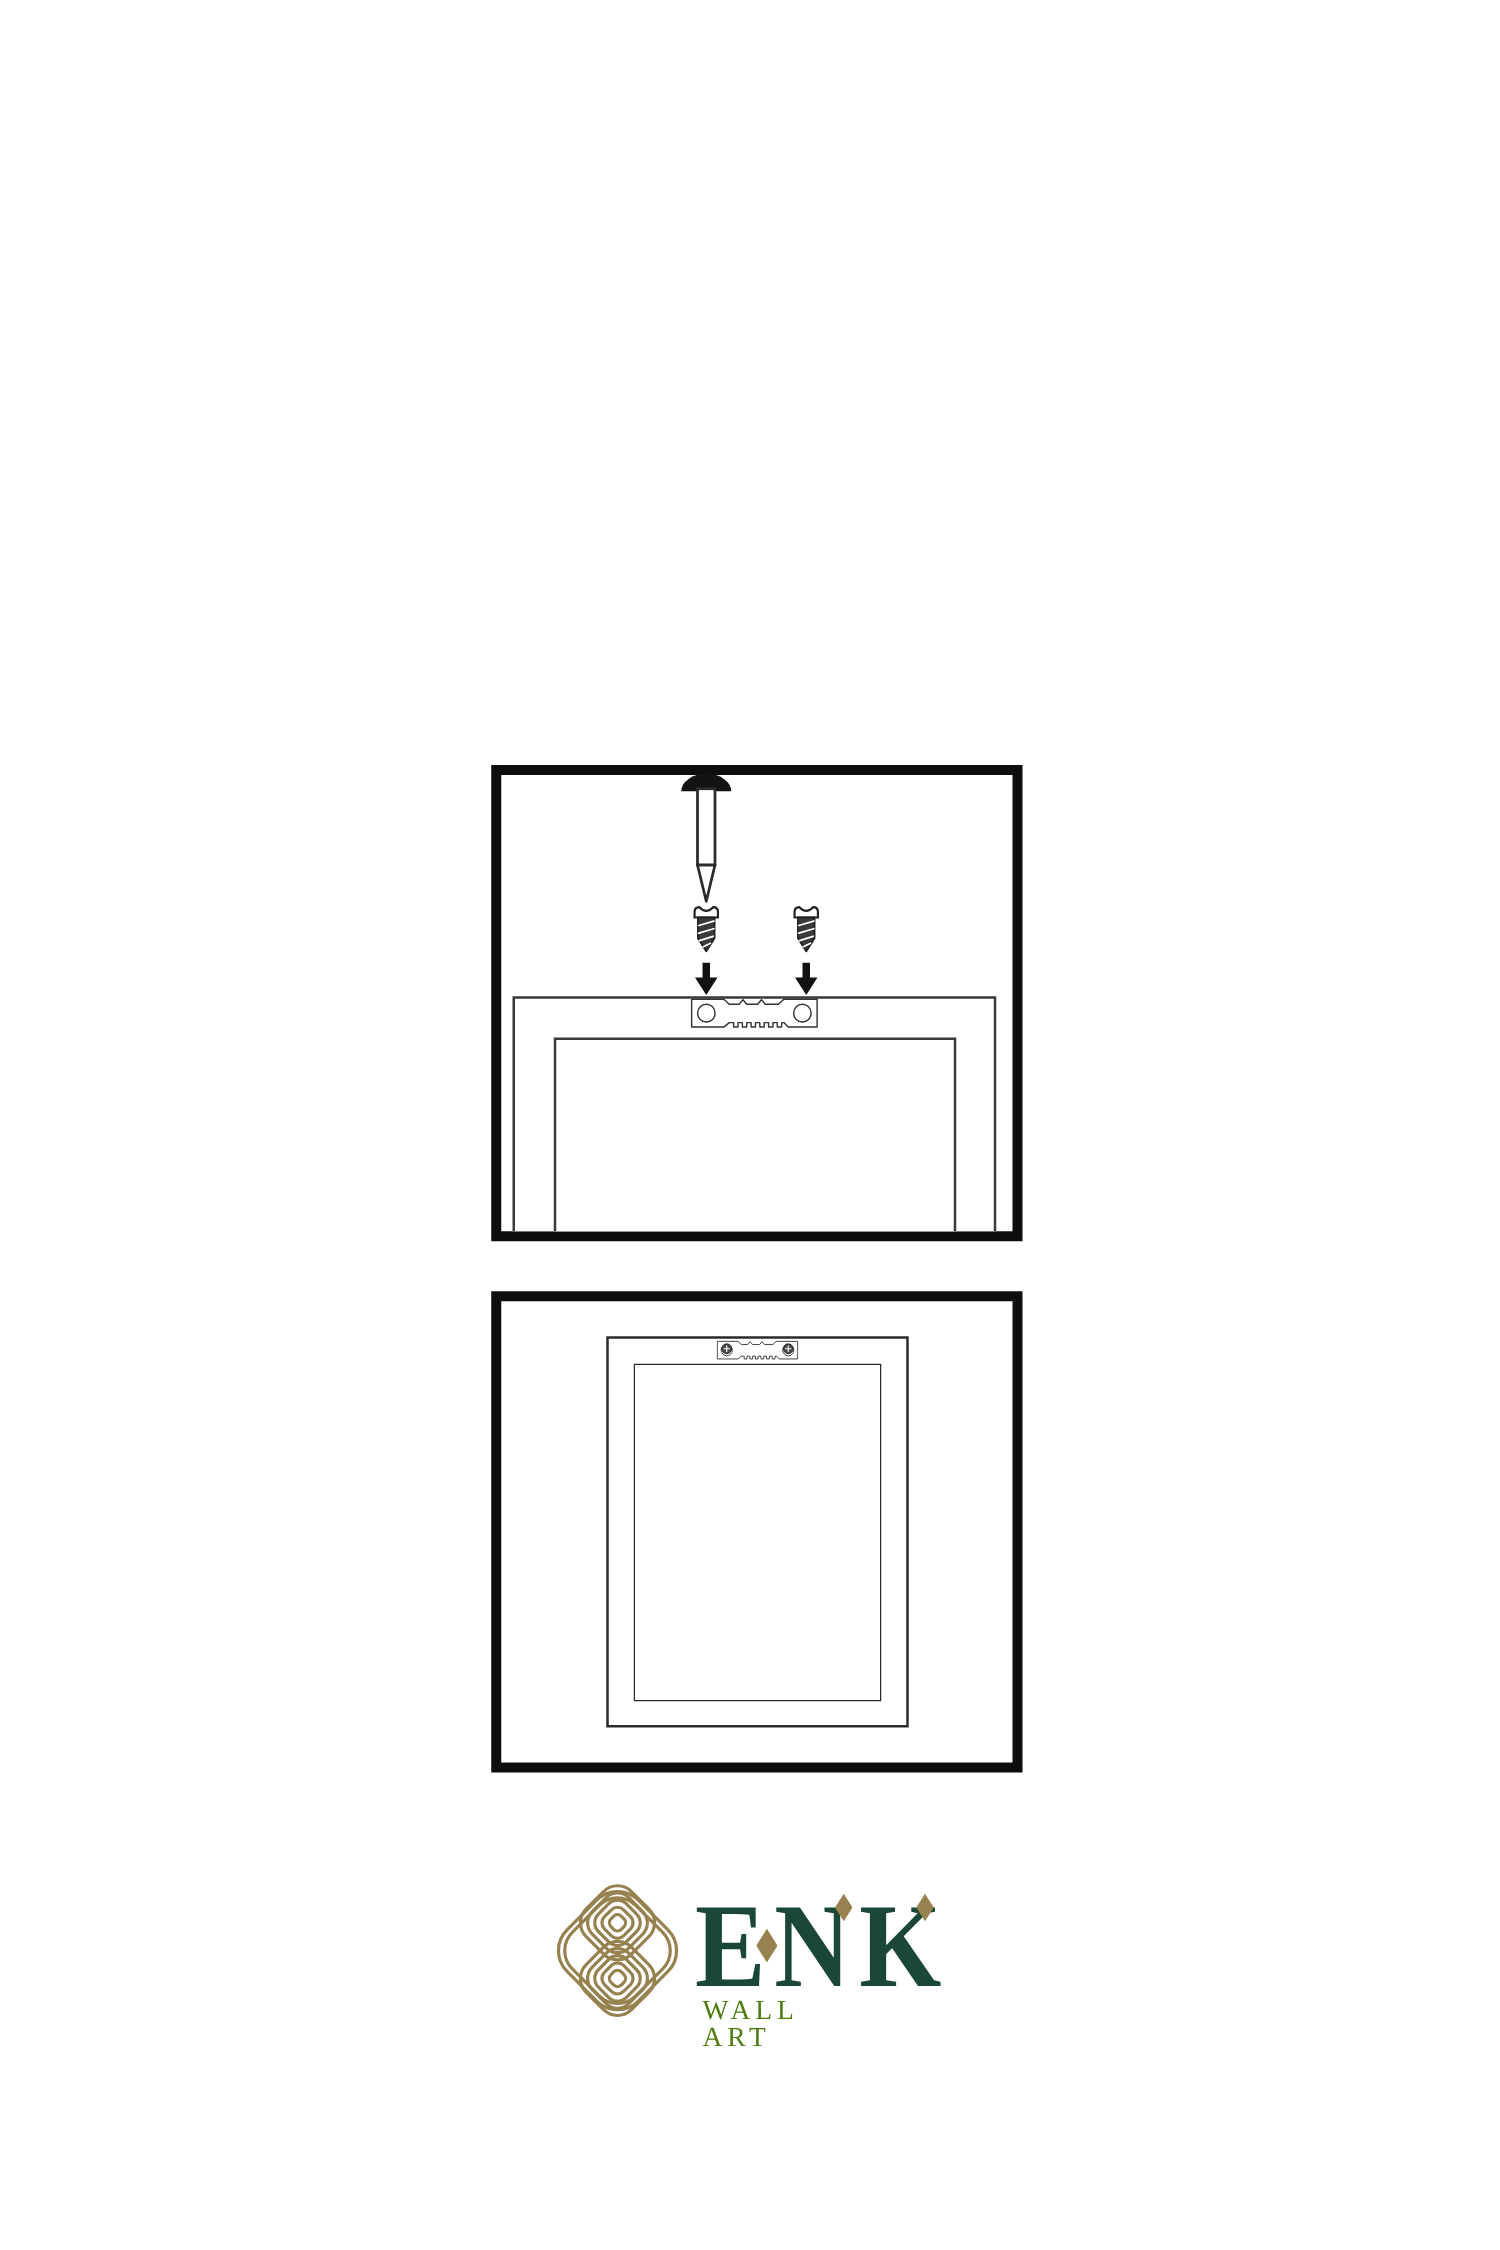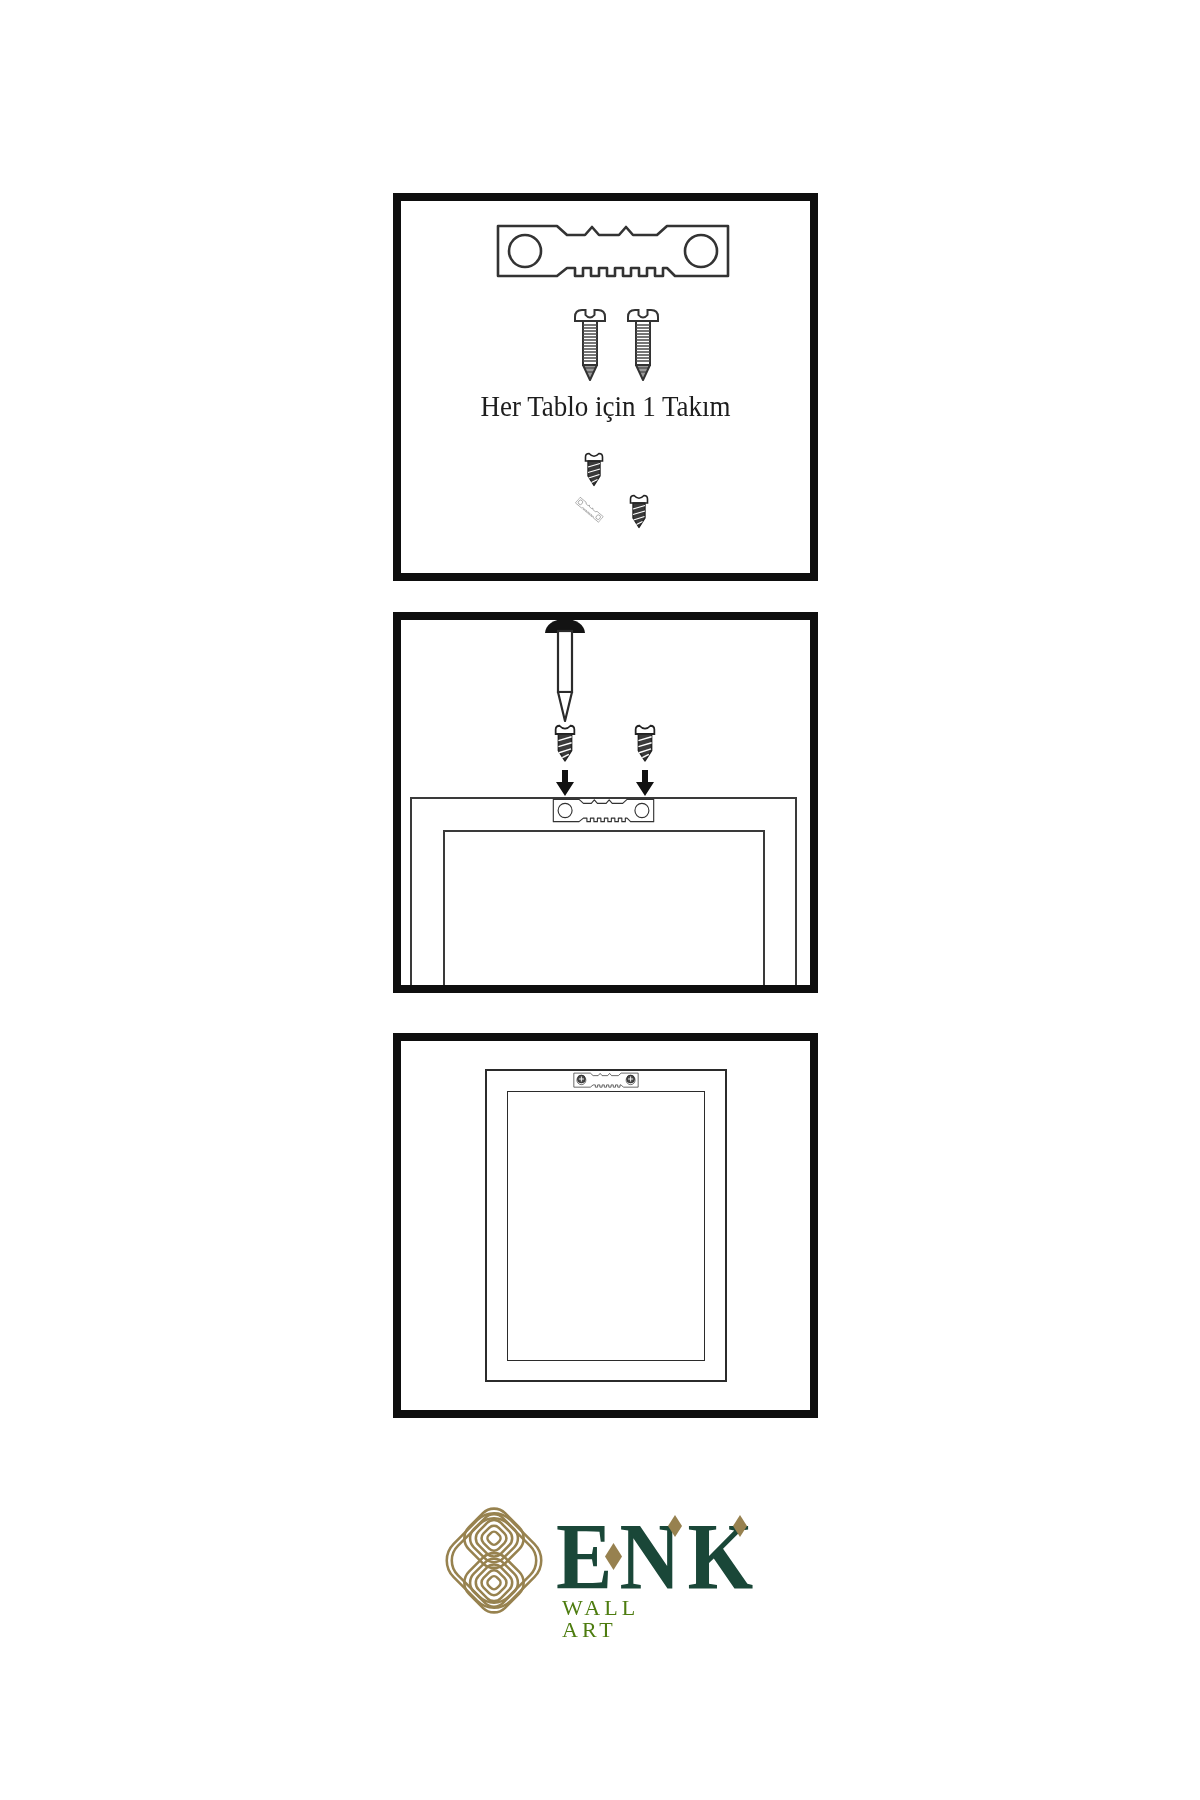--- a/index.html
+++ b/index.html
@@ -57,46 +57,20 @@
     <symbol id="nail" viewBox="0 0 44 106">
       <path d="M2,15 A20,14 0 0 1 42,15 Z" fill="#131313"></path>
       <rect x="15" y="13" width="14" height="61" fill="#ffffff" stroke="#2b2b2b" stroke-width="2.2"></rect>
       <path d="M15,74 H29 L22,103 Z" fill="#ffffff" stroke="#2b2b2b" stroke-width="2.2" stroke-linejoin="round"></path>
     </symbol>
   </defs>
 </svg>
 
 <div id="page">
 
-  <div class="panel" style="top:193px;height:388px;">
-    <div class="panel-inner">
-      <svg class="abs" style="left:94px;top:22px;" width="236" height="56" viewBox="0 0 236 56">
-          <use href="#sawtooth"></use>
-        </svg>
-
-      <svg class="abs" style="left:171px;top:106px;" width="36" height="76" viewBox="0 0 36 76">
-          <use href="#lightscrew"></use>
-        </svg>
-      <svg class="abs" style="left:224px;top:106px;" width="36" height="76" viewBox="0 0 36 76">
-          <use href="#lightscrew"></use>
-        </svg>
-
-      <div class="caption" style="top:188px;">Her Tablo için 1 Takım</div>
-
-      <svg class="abs" style="left:170px;top:247px;" width="94" height="104" viewBox="0 0 94 104">
-        <g transform="translate(42,70) rotate(40)">
-          <g transform="scale(0.33,0.37) translate(-118,-28)">
-              <use href="#sawtooth"></use>
-            </g>
-        </g>
-        <use href="#darkscrew" x="13" y="4" width="20" height="38"></use>
-        <use href="#darkscrew" x="58" y="46" width="20" height="38"></use>
-      </svg>
-    </div>
-  </div>
 
   <div class="panel" style="top:612px;height:381px;">
     <div class="panel-inner">
       <svg class="abs" style="left:142px;top:-2px;" width="44" height="106" viewBox="0 0 44 106">
           <use href="#nail"></use>
         </svg>
 
       <svg class="abs" style="left:153px;top:104px;" width="22" height="42" viewBox="0 0 20 38">
           <use href="#darkscrew"></use>
         </svg>

